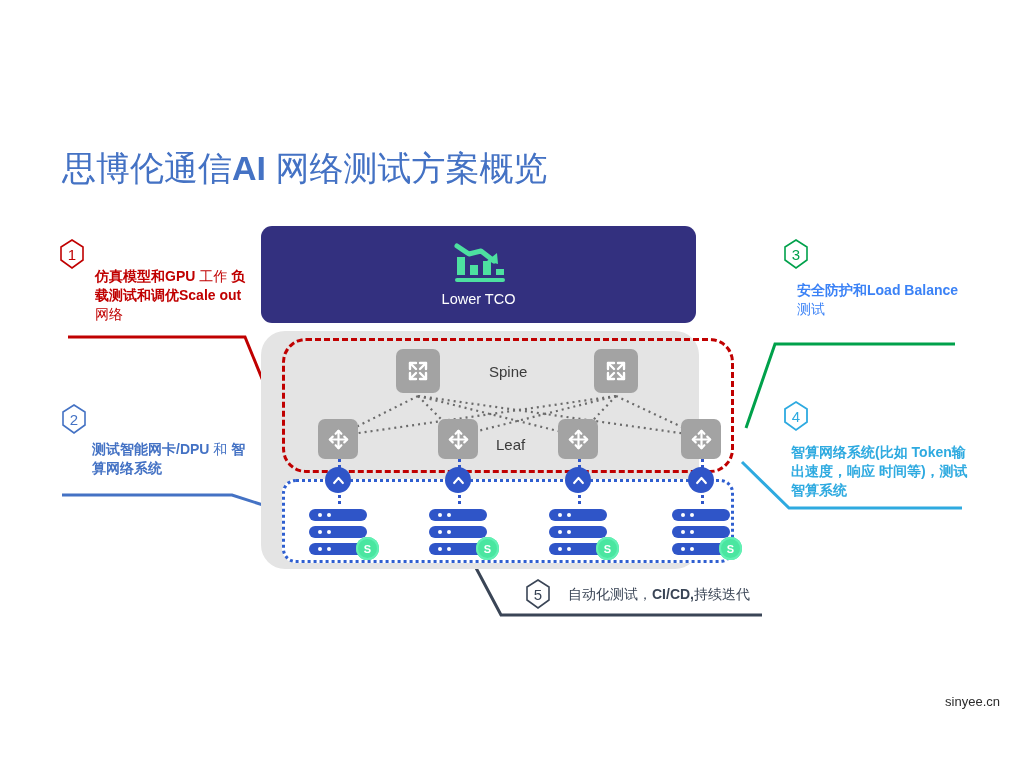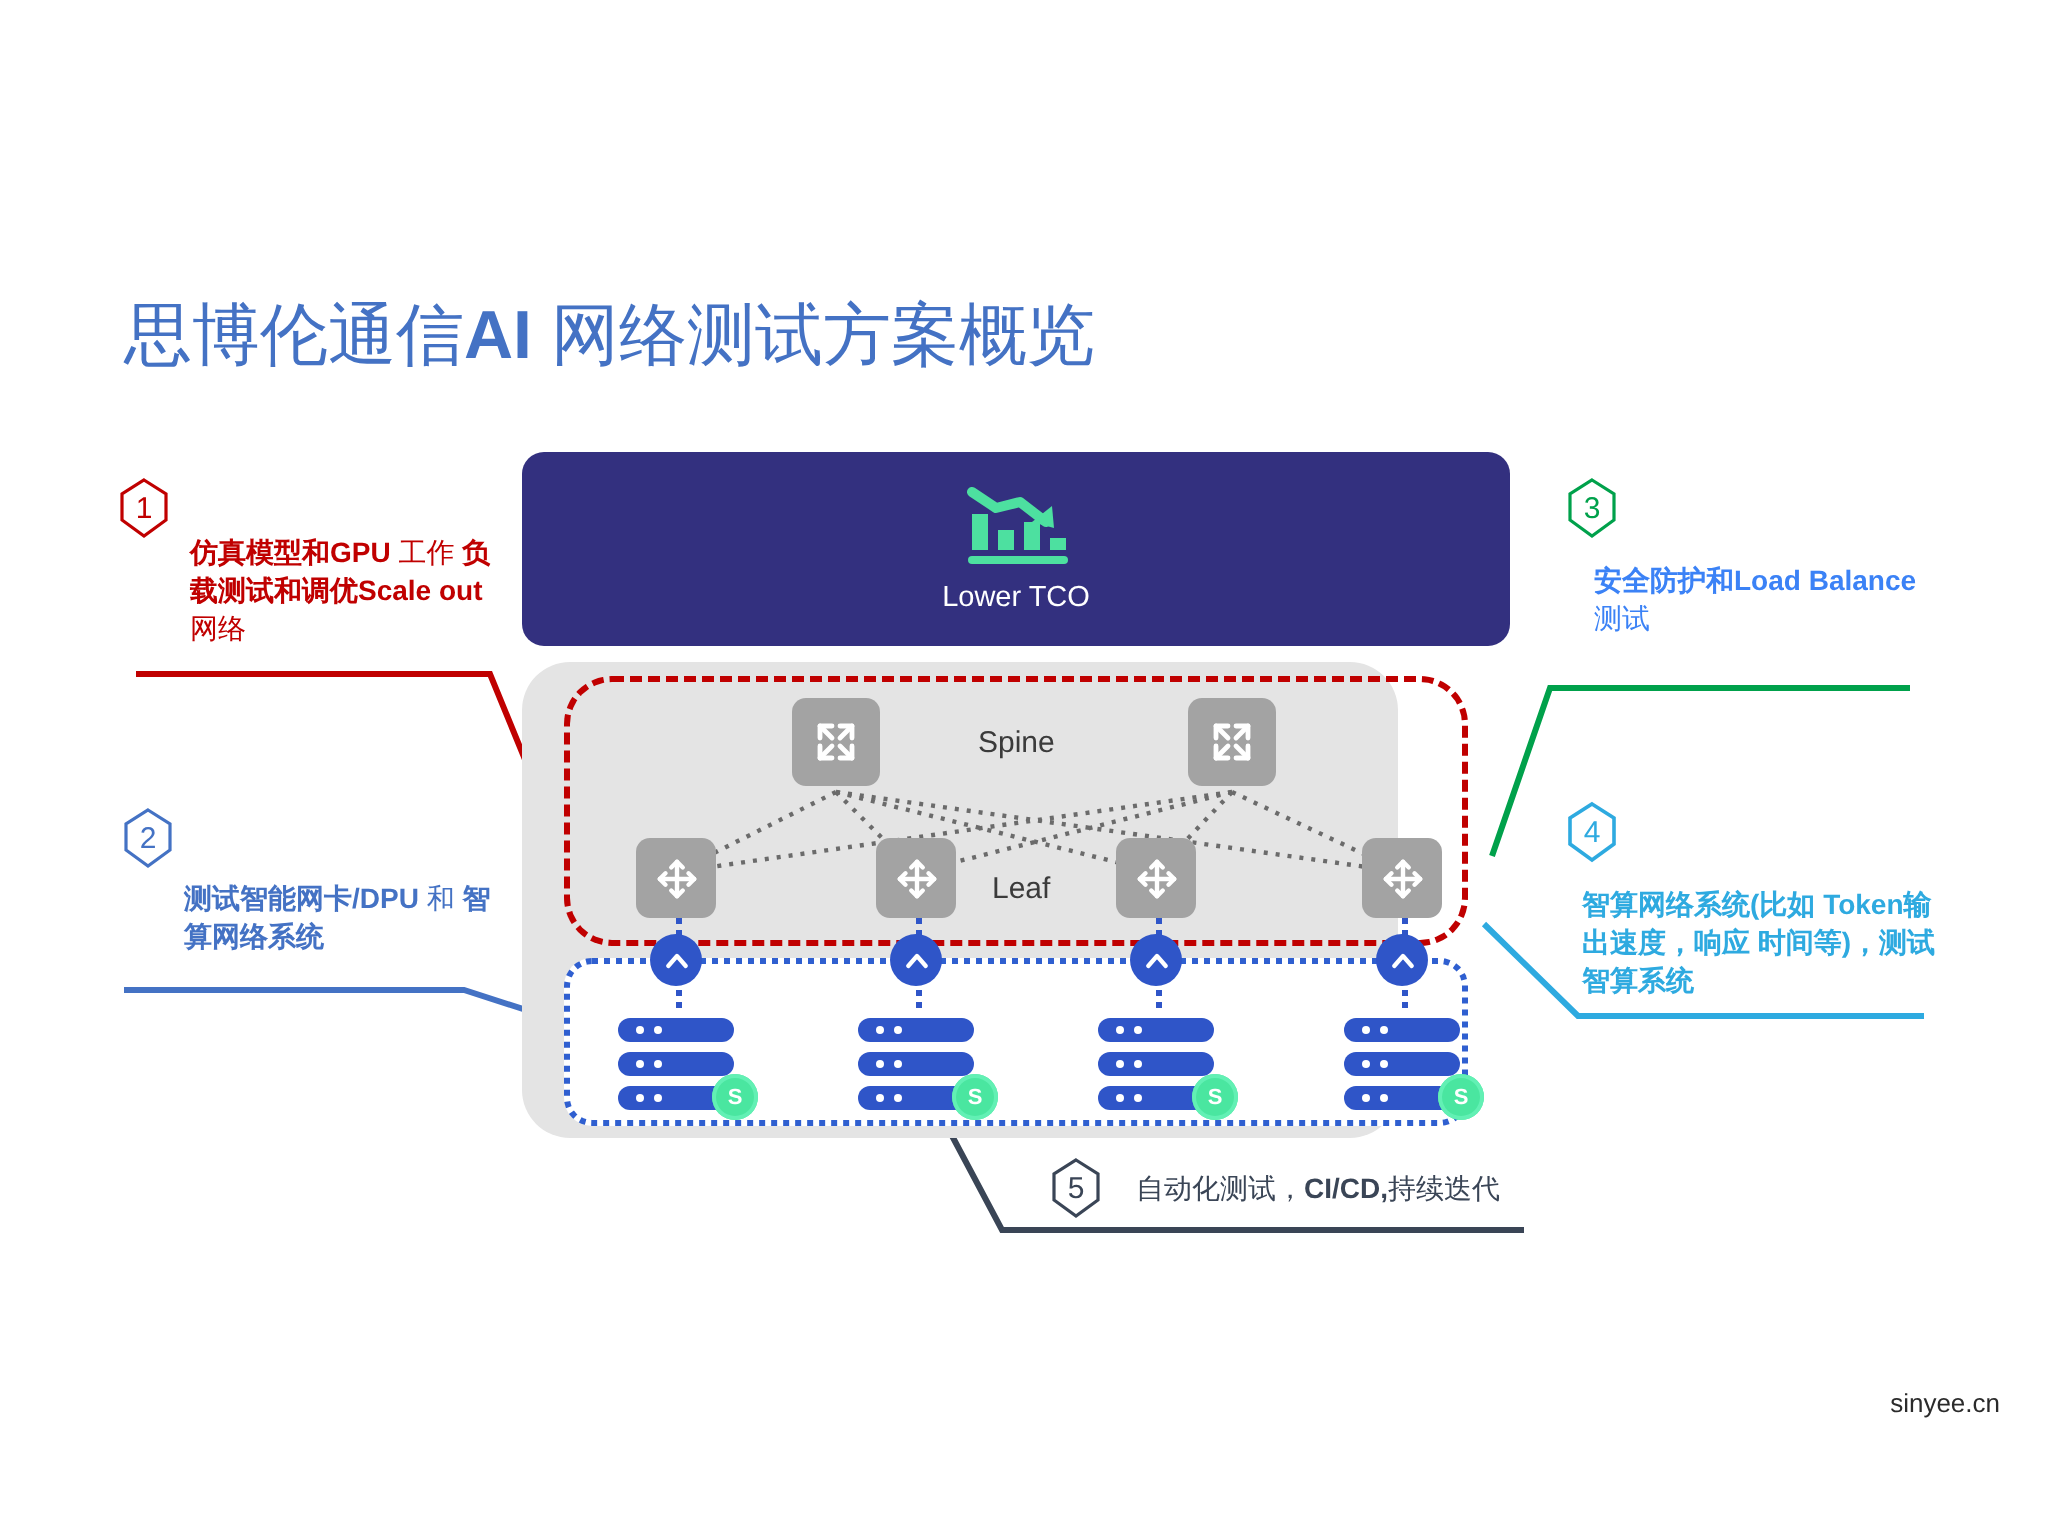--- a/index.html
+++ b/index.html
@@ -35,21 +35,21 @@
     top: 226px;
     width: 494px;
     height: 343px;
   }
 
   
   #value-banner {
     position: absolute;
     left: 0px;
     top: 0px;
-    width: 494px;
+    width: 435px;
     height: 97px;
     background: #33307f;
     border-radius: 11px;
     display: flex;
     align-items: flex-start;
     justify-content: space-around;
     padding-top: 12px;
     box-sizing: border-box;
   }
   .value-item {

